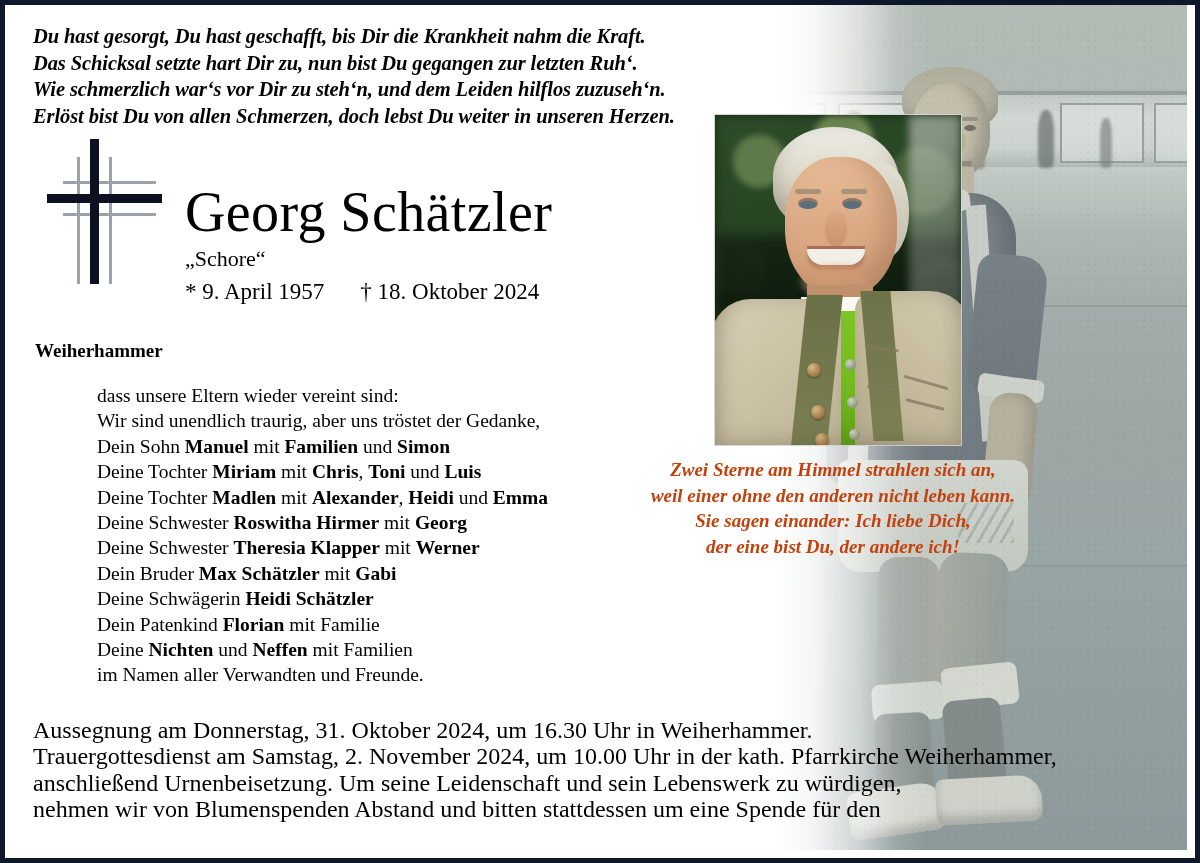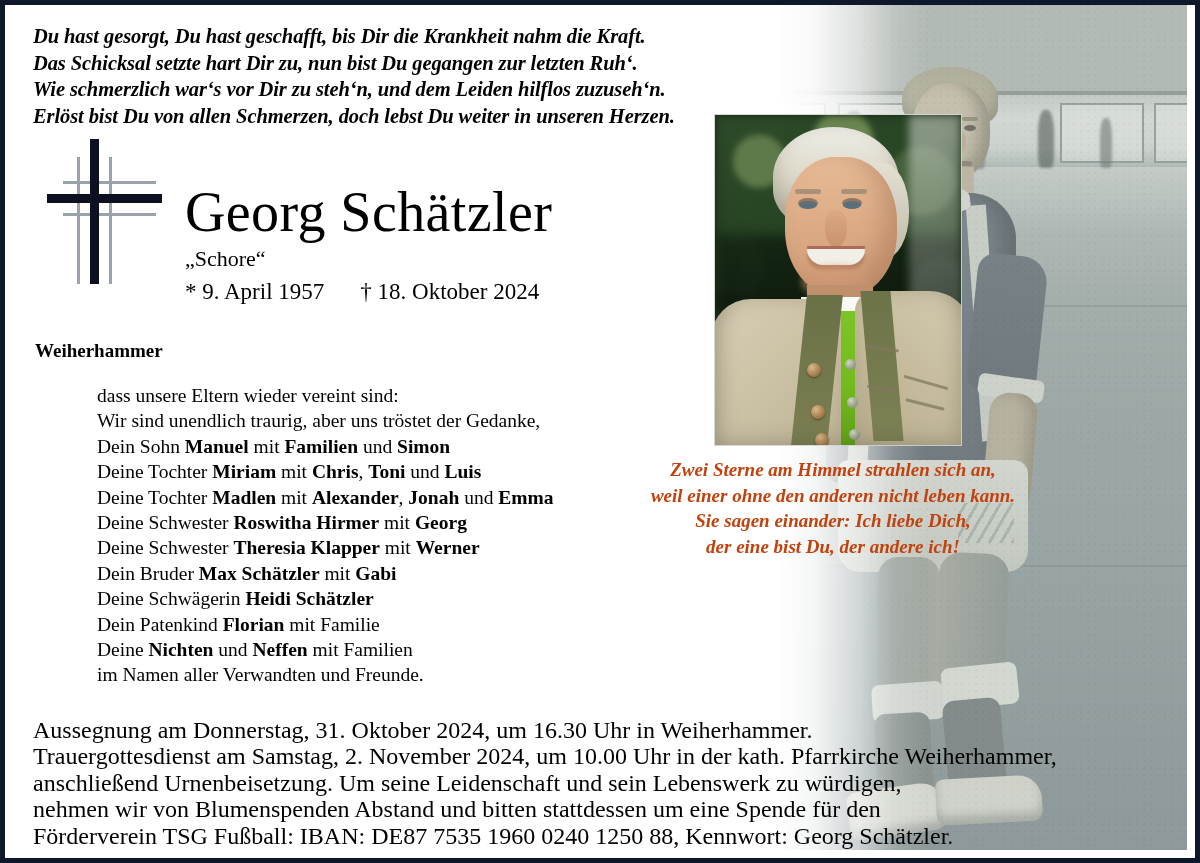--- a/index.html
+++ b/index.html
@@ -534,21 +534,21 @@
       <div class="pt-stitch s4"></div>
       <div class="pt-soft"></div>
     </div>
 
     <div class="family">
       <div>dass unsere Eltern wieder vereint sind:</div>
       <div>Wir sind unendlich traurig, aber uns tröstet der Gedanke,</div>
       <div id="family-members">
           <div><span>Dein Sohn </span><b>Manuel</b><span> mit </span><b>Familien</b><span> und </span><b>Simon</b></div>
           <div><span>Deine Tochter </span><b>Miriam</b><span> mit </span><b>Chris</b><span>, </span><b>Toni</b><span> und </span><b>Luis</b></div>
-          <div><span>Deine Tochter </span><b>Madlen</b><span> mit </span><b>Alexander</b><span>, </span><b>Jonah</b><span> und </span><b>Emma</b></div>
+          <div><span>Deine Tochter </span><b>Madlen</b><span> mit </span><b>Alexander</b><span>, </span><b>Heidi</b><span> und </span><b>Emma</b></div>
           <div><span>Deine Schwester </span><b>Roswitha Hirmer</b><span> mit </span><b>Georg</b></div>
           <div><span>Deine Schwester </span><b>Theresia Klapper</b><span> mit </span><b>Werner</b></div>
           <div><span>Dein Bruder </span><b>Max Schätzler</b><span> mit </span><b>Gabi</b></div>
           <div><span>Deine Schwägerin </span><b>Heidi Schätzler</b></div>
           <div><span>Dein Patenkind </span><b>Florian</b><span> mit Familie</span></div>
           <div><span>Deine </span><b>Nichten</b><span> und </span><b>Neffen</b><span> mit Familien</span></div>
           <div><span>im Namen aller Verwandten und Freunde.</span></div>
         </div>
     </div>
 
@@ -557,17 +557,16 @@
       <div>weil einer ohne den anderen nicht leben kann.</div>
       <div>Sie sagen einander: Ich liebe Dich,</div>
       <div>der eine bist Du, der andere ich!</div>
     </div>
 
     <div class="footer">
       <div>Aussegnung am Donnerstag, 31. Oktober 2024, um 16.30 Uhr in Weiherhammer.</div>
       <div>Trauergottesdienst am Samstag, 2. November 2024, um 10.00 Uhr in der kath. Pfarrkirche Weiherhammer,</div>
       <div>anschließend Urnenbeisetzung. Um seine Leidenschaft und sein Lebenswerk zu würdigen,</div>
       <div>nehmen wir von Blumenspenden Abstand und bitten stattdessen um eine Spende für den</div>
-      <div>Förderverein TSG Fußball: IBAN: DE87 7535 1960 0240 1250 88, Kennwort: Georg Schätzler.</div>
     </div>
 
   </div>
 </div>
 
 </body></html>

